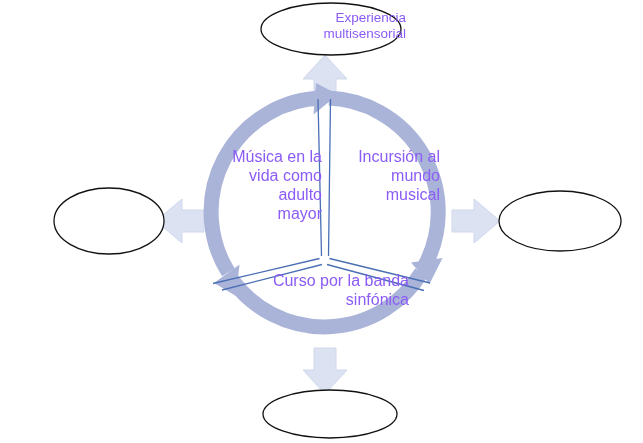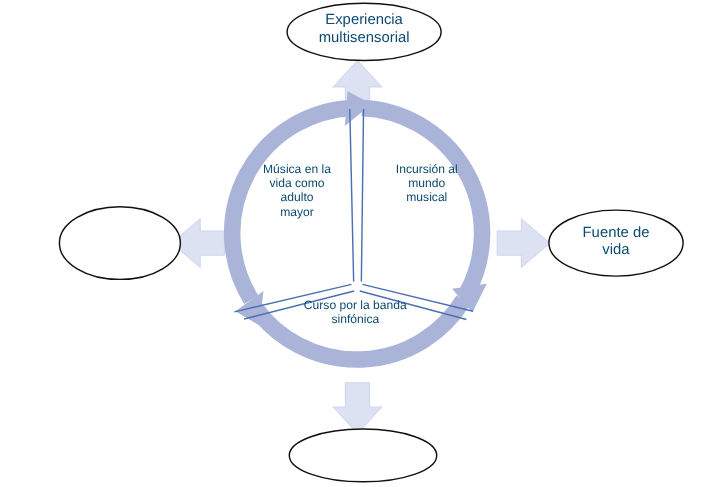--- a/index.html
+++ b/index.html
@@ -19,32 +19,32 @@
   }
   #diagram-svg {
     position: absolute;
     left: 0;
     top: 0;
     width: 643px;
     height: 443px;
   }
   .node-label {
     position: absolute;
-    text-align: center;
-    color: #0c4a6e;
+    text-align: right;
+    color: #8b5cf6;
     font-family: "Liberation Sans", sans-serif;
     line-height: 1.18;
     white-space: pre-line;
     pointer-events: none;
   }
   .outcome-label {
     font-size: 13.5px;
   }
   .phase-label {
-    font-size: 11px;
+    font-size: 16px;
   }
 </style>
 </head>
 <body>
 
 <div id="canvas">
 
   <svg id="diagram-svg" viewBox="0 0 643 443">
 
     <g>
@@ -104,22 +104,20 @@
     </g>
     <g>
       <ellipse cx="109" cy="221" rx="55" ry="33" fill="#ffffff" stroke="#111111" stroke-width="1.3"></ellipse>
     </g>
 
   </svg>
 
   <div class="node-label outcome-label" style="left:256px; top:10px; width:150px;">Experiencia
 multisensorial</div>
 
-  <div class="node-label outcome-label" style="left:505px; top:203px; width:110px;">Fuente de
-vida</div>
 
 
 
   <div class="node-label phase-label" style="left:336px; top:148px; width:104px;">Incursión al
 mundo
 musical</div>
 
   <div class="node-label phase-label" style="left:237px; top:272px; width:172px;">Curso por la banda
 sinfónica</div>
 

